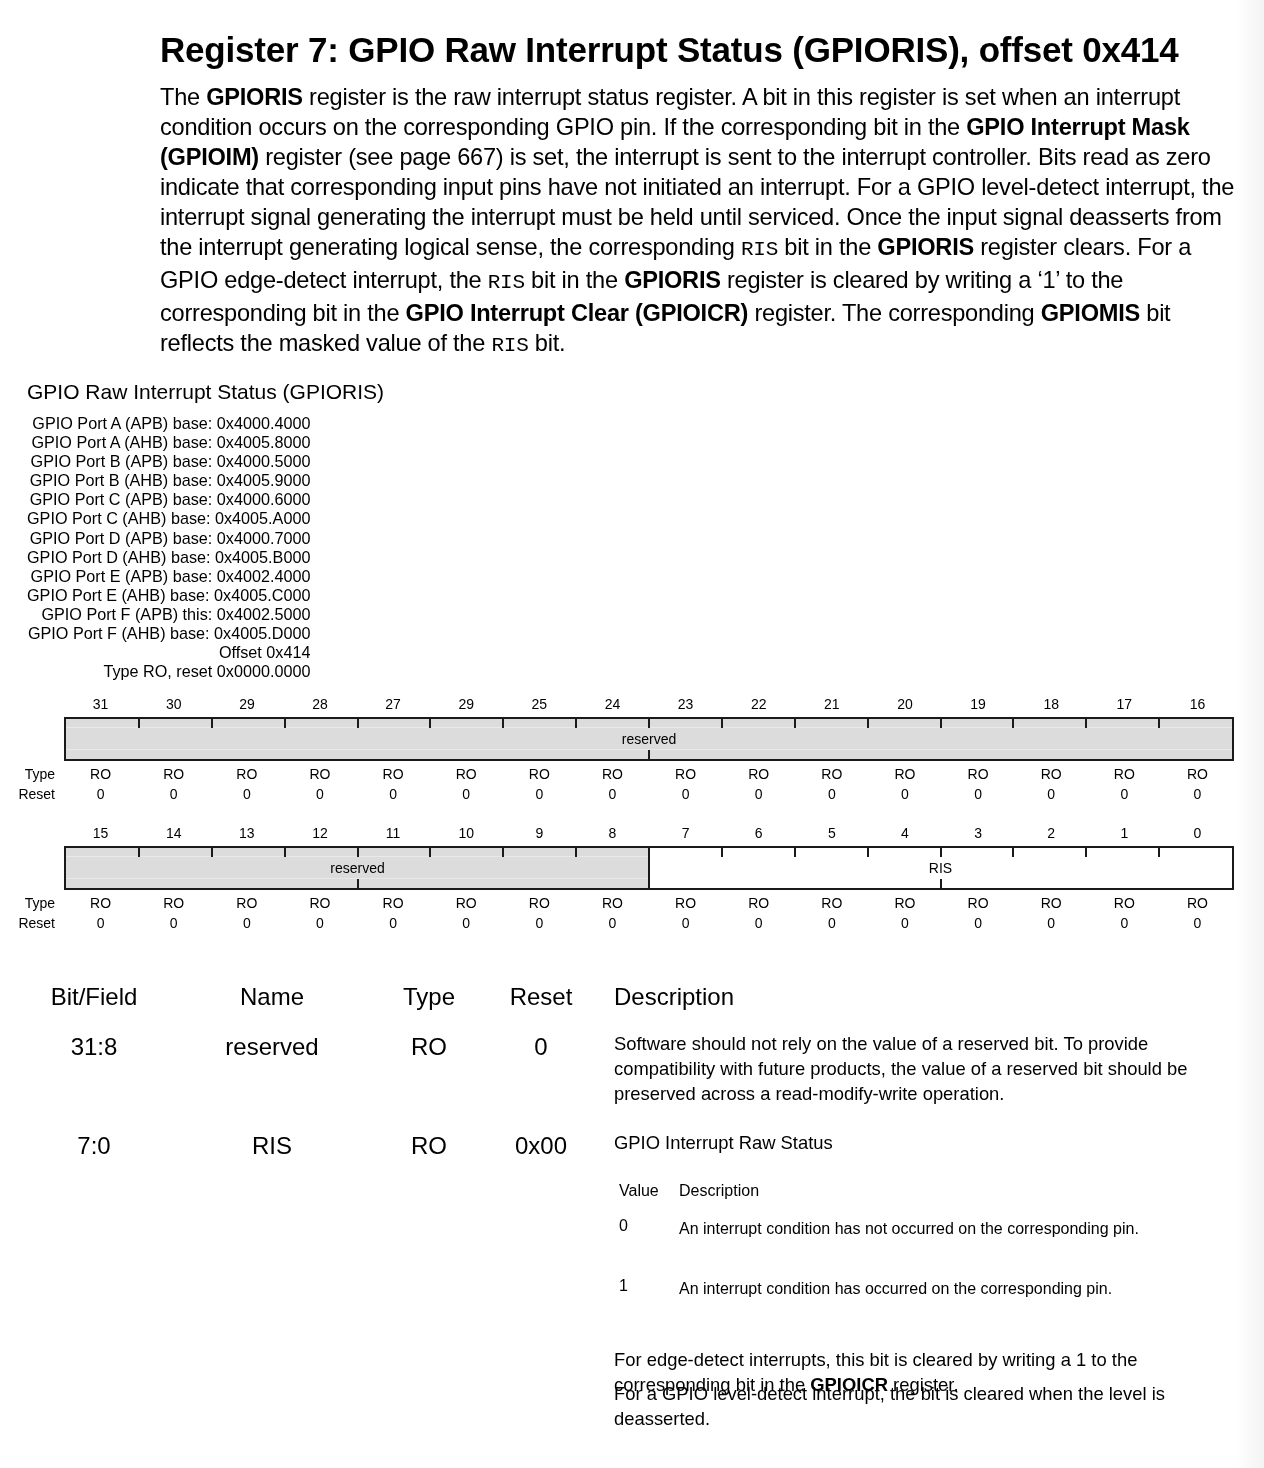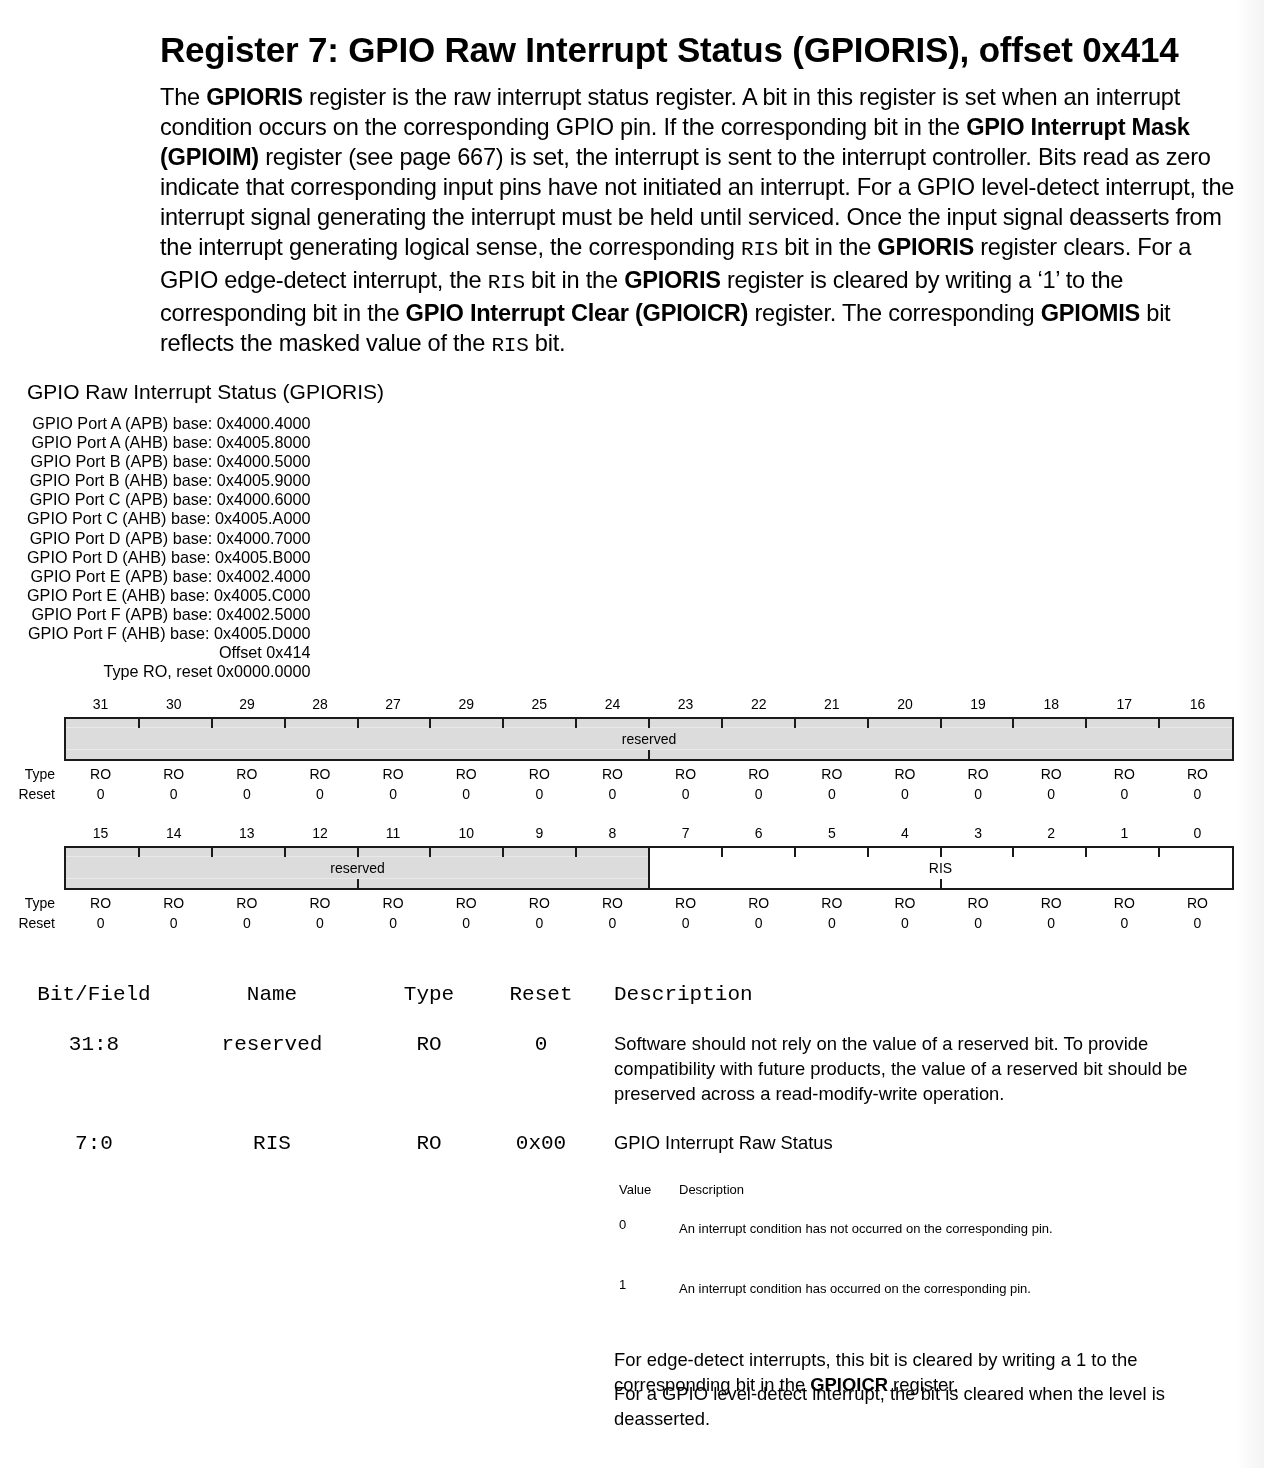--- a/index.html
+++ b/index.html
@@ -42,25 +42,25 @@
   .reserved-fill { position: absolute; top: 0; bottom: 0; background: #dcdcdc; }
   .hairline { position: absolute; left: 0; right: 0; height: 1px; background: #e9e9e9; }
   .tick-top { position: absolute; top: 0; width: 2px; height: 9px; background: #1a1a1a; }
   .tick-bot { position: absolute; bottom: 0; width: 2px; height: 9px; background: #1a1a1a; }
   .divider { position: absolute; top: 0; bottom: 0; width: 2px; background: #1a1a1a; }
   .field-label {
     position: absolute; top: 12px; font-size: 14px; transform: translateX(-50%); white-space: nowrap;
   }
 
   
-  .th, .td { position: absolute; font-size: 21px; white-space: nowrap; font-family: Liberation Mono, monospace; }
+  .th, .td { position: absolute; font-size: 24px; white-space: nowrap; }
   .center { transform: translateX(-50%); }
   .desc { position: absolute; left: 614px; font-size: 18.4px; line-height: 25px; width: 630px; }
   .desc b { font-weight: bold; }
-  .vtable { position: absolute; left: 619px; font-size: 13px; }
+  .vtable { position: absolute; left: 619px; font-size: 16px; }
 </style>
 </head>
 <body>
 
 <div class="edge-shade"></div>
 
 <h1 class="title" style="margin:0">Register 7: GPIO Raw Interrupt Status (GPIORIS), offset 0x414</h1>
 
 <p class="intro" style="margin:0"><span>The </span><b>GPIORIS</b><span> register is the raw interrupt status register. A bit in this register is set when an interrupt condition occurs on the corresponding GPIO pin. If the corresponding bit in the </span><b>GPIO Interrupt Mask (GPIOIM)</b><span> register (see page 667) is set, the interrupt is sent to the interrupt controller. Bits read as zero indicate that corresponding input pins have not initiated an interrupt. For a GPIO level-detect interrupt, the interrupt signal generating the interrupt must be held until serviced. Once the input signal deasserts from the interrupt generating logical sense, the corresponding </span><span class="mono">RIS</span><span> bit in the </span><b>GPIORIS</b><span> register clears. For a GPIO edge-detect interrupt, the </span><span class="mono">RIS</span><span> bit in the </span><b>GPIORIS</b><span> register is cleared by writing a ‘1’ to the corresponding bit in the </span><b>GPIO Interrupt Clear (GPIOICR)</b><span> register. The corresponding </span><b>GPIOMIS</b><span> bit reflects the masked value of the </span><span class="mono">RIS</span><span> bit.</span></p>
 
@@ -70,21 +70,21 @@
   <div>GPIO Port A (APB) base: 0x4000.4000</div>
   <div>GPIO Port A (AHB) base: 0x4005.8000</div>
   <div>GPIO Port B (APB) base: 0x4000.5000</div>
   <div>GPIO Port B (AHB) base: 0x4005.9000</div>
   <div>GPIO Port C (APB) base: 0x4000.6000</div>
   <div>GPIO Port C (AHB) base: 0x4005.A000</div>
   <div>GPIO Port D (APB) base: 0x4000.7000</div>
   <div>GPIO Port D (AHB) base: 0x4005.B000</div>
   <div>GPIO Port E (APB) base: 0x4002.4000</div>
   <div>GPIO Port E (AHB) base: 0x4005.C000</div>
-  <div>GPIO Port F (APB) base: 0x4002.5000</div>
+  <div>GPIO Port F (APB) this: 0x4002.5000</div>
   <div>GPIO Port F (AHB) base: 0x4005.D000</div>
   <div>Offset 0x414</div>
   <div>Type RO, reset 0x0000.0000</div>
 </div>
 
 <div id="diagram">
     <div class="bitnum" style="left: 70.5625px; top: 696px;">31</div>
     <div class="bitnum" style="left: 143.688px; top: 696px;">30</div>
     <div class="bitnum" style="left: 217px; top: 696px;">29</div>
     <div class="bitnum" style="left: 289.938px; top: 696px;">28</div>

